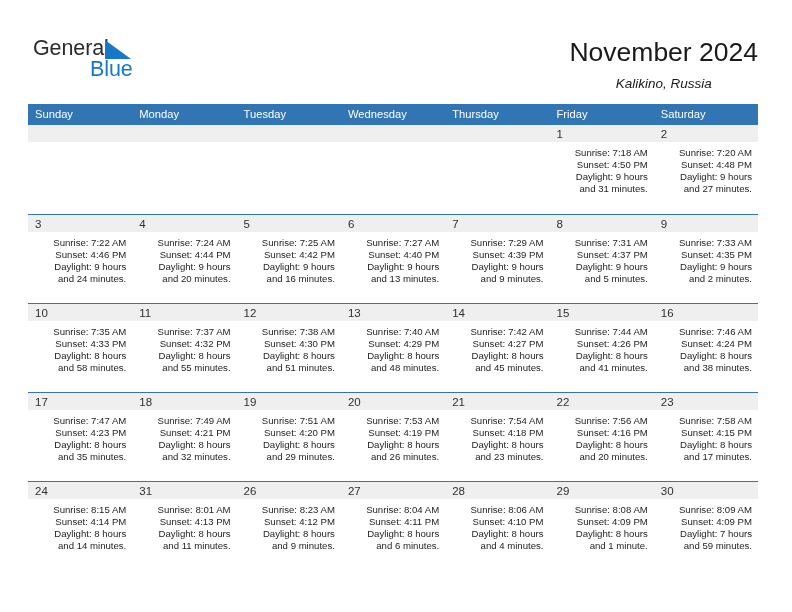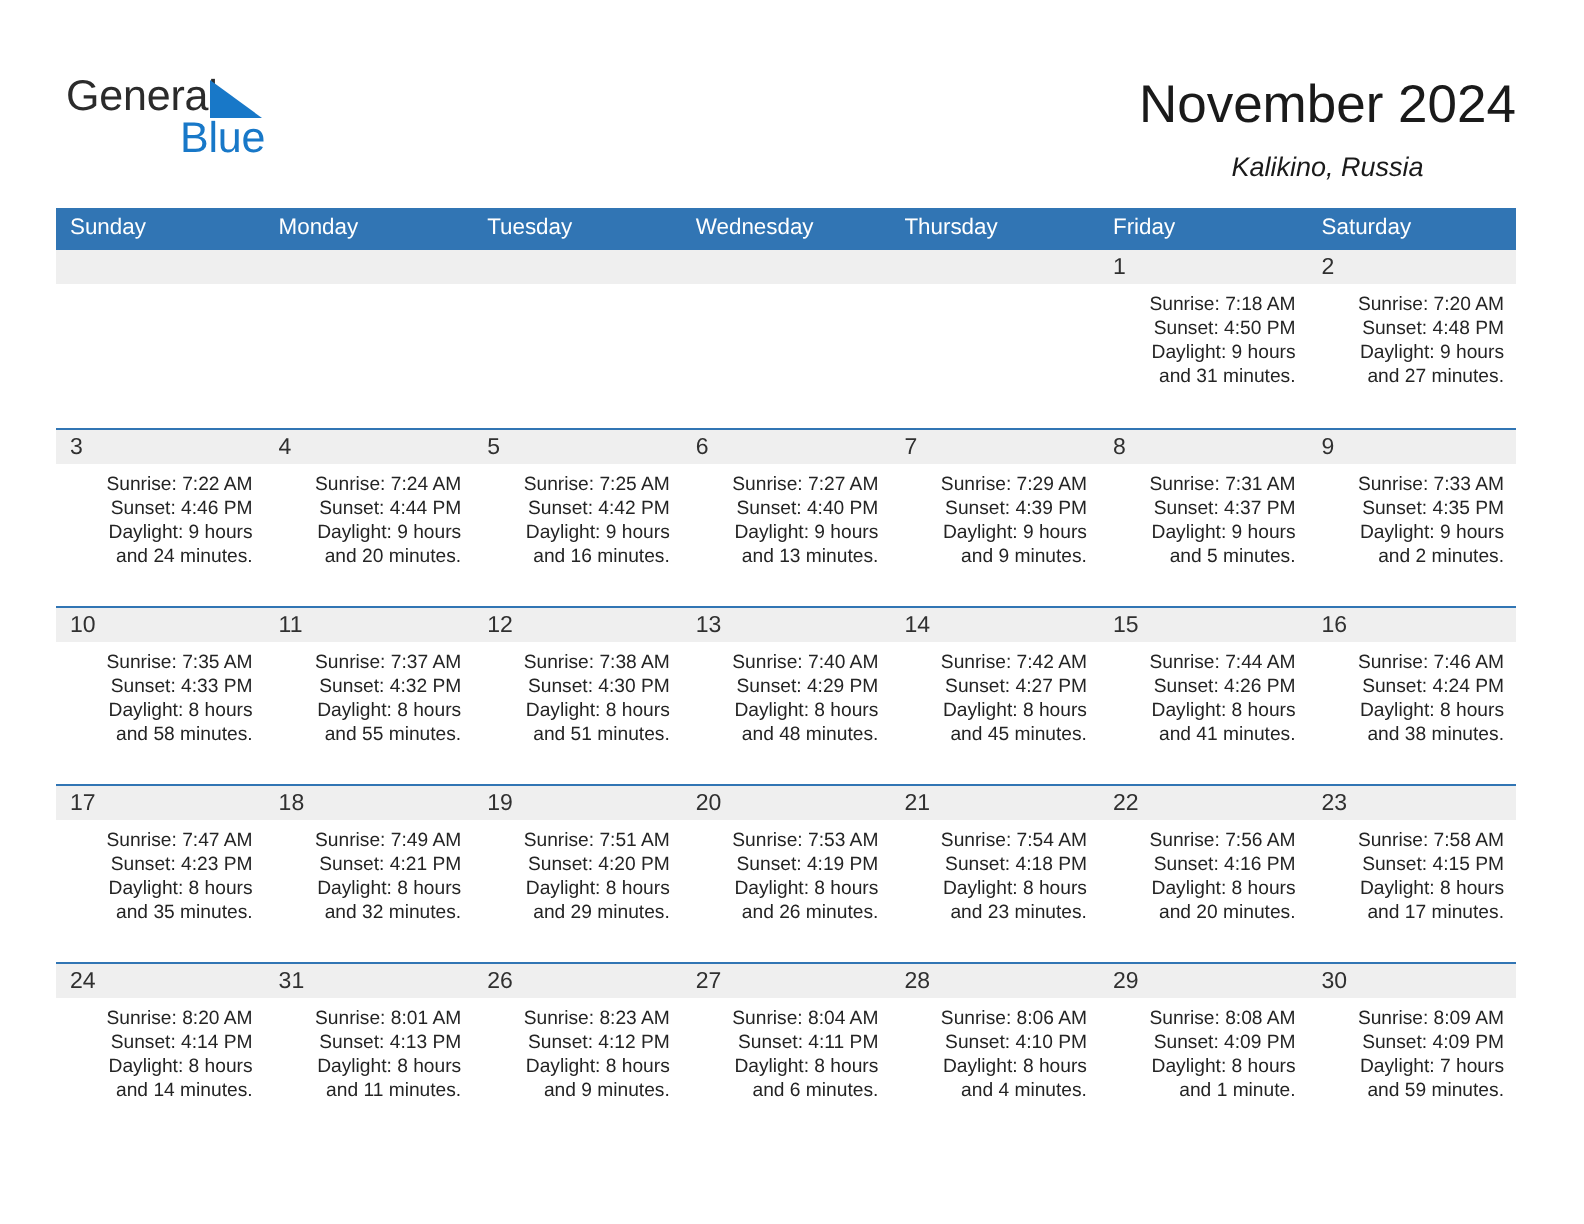--- a/index.html
+++ b/index.html
@@ -410,21 +410,21 @@
               <div>Sunset: 4:15 PM</div>
               <div>Daylight: 8 hours</div>
               <div>and 17 minutes.</div>
             </div>
           </td>
         </tr>
         <tr>
           <td>
             <div class="daynum-band">24</div>
             <div class="cell-body">
-              <div>Sunrise: 8:20 AM</div>
+              <div>Sunrise: 8:15 AM</div>
               <div>Sunset: 4:14 PM</div>
               <div>Daylight: 8 hours</div>
               <div>and 14 minutes.</div>
             </div>
           </td>
           <td>
             <div class="daynum-band">31</div>
             <div class="cell-body">
               <div>Sunrise: 8:01 AM</div>
               <div>Sunset: 4:13 PM</div>

